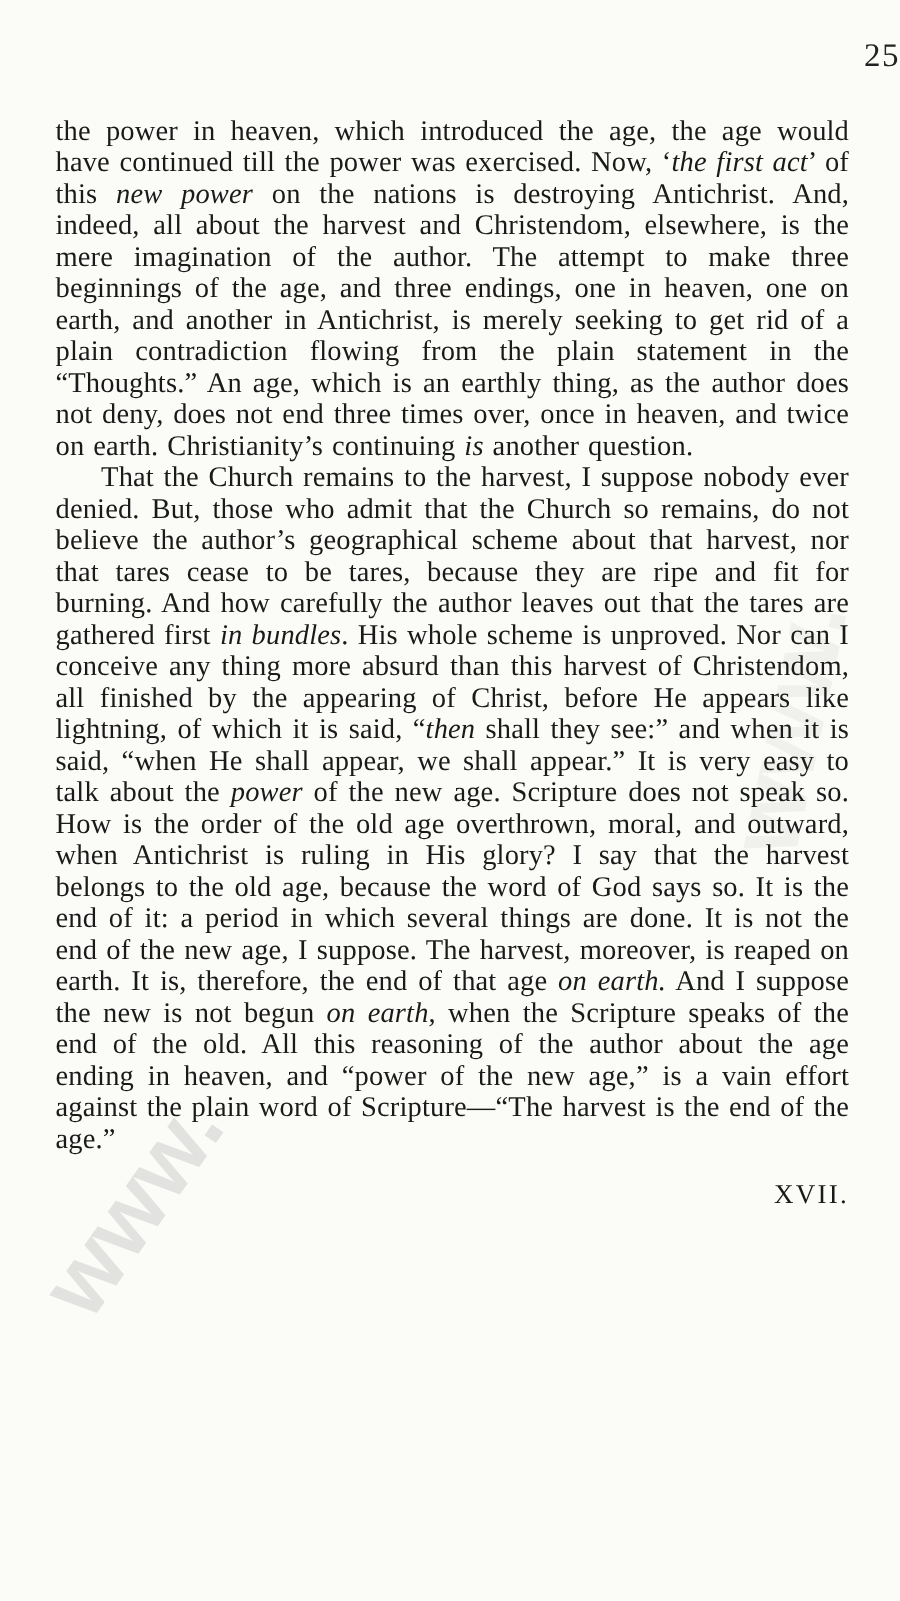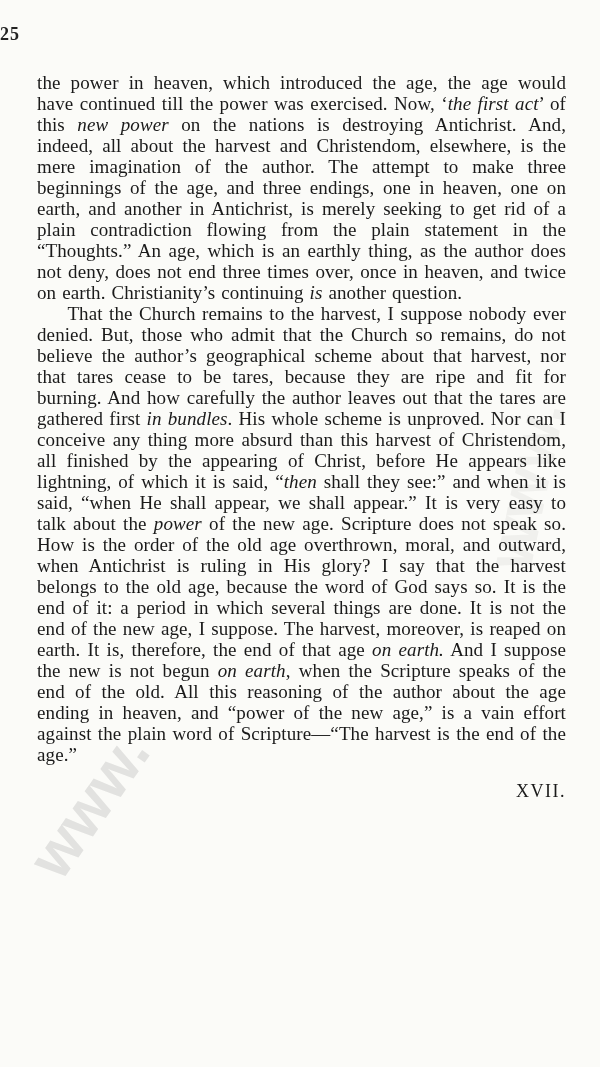--- a/index.html
+++ b/index.html
@@ -14,26 +14,25 @@
     overflow: hidden;
     font-family: "Liberation Serif", serif;
     color: #191919;
   }
   .page {
     position: relative;
     width: 100%;
     height: 100%;
   }
   .page-number {
-    text-align: left;
+    text-align: right;
     padding-top: 24px;
-    font-size: 18px;
+    font-size: 22px;
     letter-spacing: 1px;
     color: #222;
-    font-weight: bold;
   }
   .text-area {
     margin: 27px 34px 0 37px;
     position: relative;
     z-index: 2;
   }
   p.para {
     margin: 0;
     padding: 0;
     text-align: justify;

